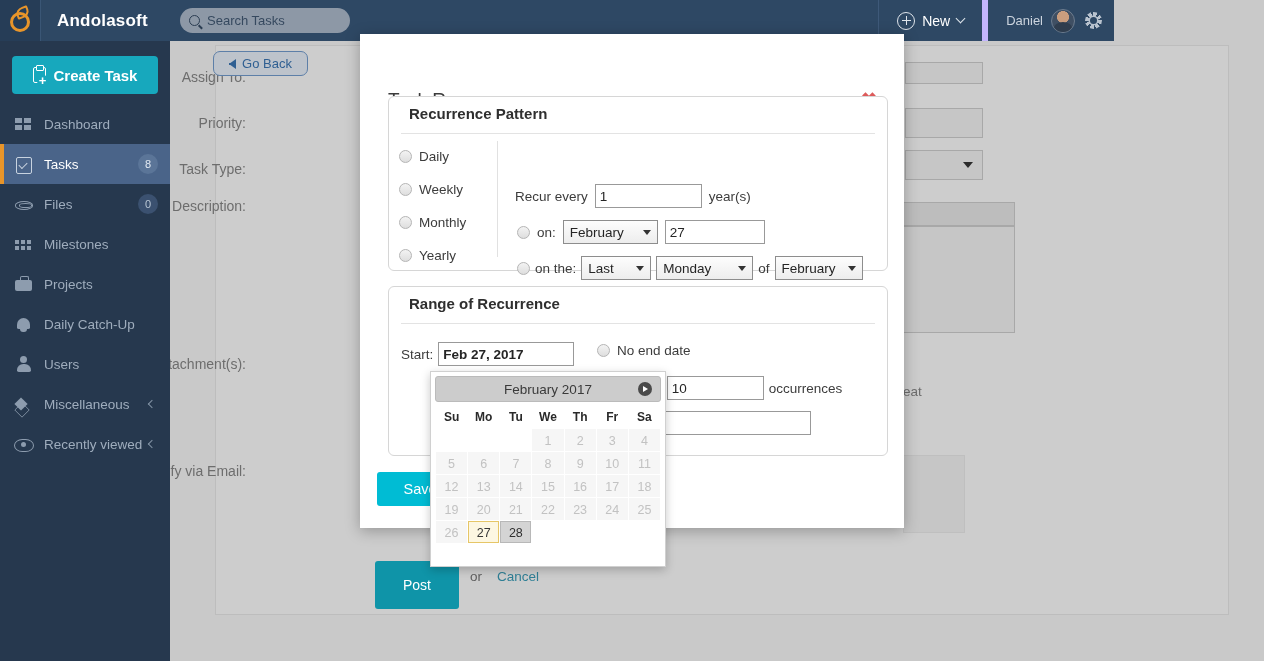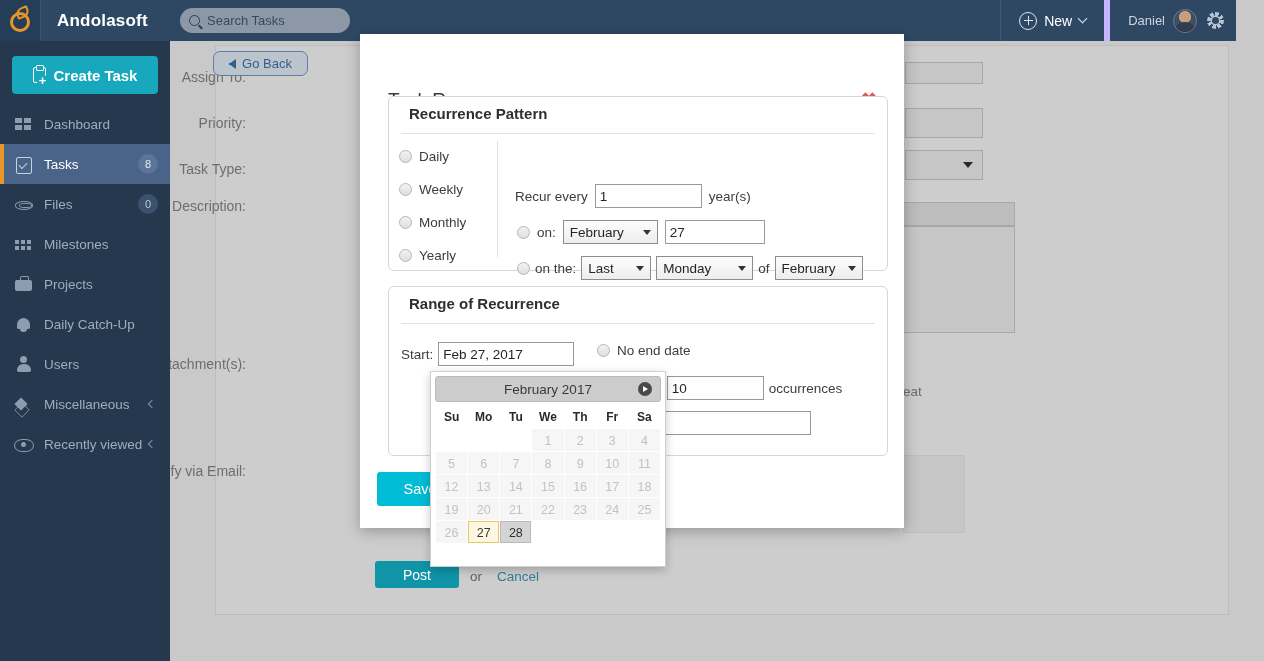--- a/index.html
+++ b/index.html
@@ -5,21 +5,21 @@
   * { box-sizing: border-box; margin: 0; padding: 0; }
   html, body {
     width: 1264px; height: 661px;
     font-family: "Liberation Sans", sans-serif;
     overflow: hidden;
     background: #c9c9c9;
   }
 
   
   .topbar {
-    position: absolute; top: 0; left: 0; width: 1236px; height: 41px;
+    position: absolute; top: 0; left: 0; width: 1114px; height: 41px;
     background: #2e4864;
     display: flex; align-items: center;
     z-index: 30;
   }
   .logo-box {
     width: 41px; height: 41px;
     background: #263d57;
     display: flex; align-items: center; justify-content: center;
     border-right: 1px solid #3a5675;
   }
@@ -314,21 +314,21 @@
     border-top: 6px solid #2b2b2b;
   }
   .bg-textarea-head {
     position: absolute; background: #bdbdbd; border: 1px solid #a8a8a8;
   }
   .repeat-txt {
     position: absolute; color: #6d6d6d; font-size: 13.5px;
   }
   .post-btn {
     position: absolute; left: 375px; top: 561px;
-    width: 84px; height: 27px; border-radius: 3px;
+    width: 84px; height: 48px; border-radius: 3px;
     background: #0f94a8; color: #ffffff; font-size: 14px;
     display: flex; align-items: center; justify-content: center;
     cursor: pointer; z-index: 6;
   }
   .or-txt {
     position: absolute; left: 470px; top: 569px;
     color: #606060; font-size: 13.5px; z-index: 6;
   }
   .cancel-link {
     position: absolute; left: 497px; top: 569px;
@@ -631,21 +631,21 @@
       </span>
     </div>
   </div>
 
   <div class="fieldset" style="left:28px; top:252px; width:500px; height:170px;">
     <div class="fs-title">Range of Recurrence</div>
     <div class="fs-sep"></div>
 
     <div class="rrow" style="left:12px; top:55px; gap:5px;">
       <span class="plain">Start:</span>
-      <input class="txtbox" style="width: 136px;" type="text" value="Feb 27, 2017">
+      <input class="txtbox" style="width: 136px; font-weight: bold;" type="text" value="Feb 27, 2017">
     </div>
 
     <div class="rrow" style="left:208px; top:56px;">
       <span class="radio"></span>
       <span class="plain">No end date</span>
     </div>
 
     <div class="rrow" style="left:269px; top:89px; gap:5px;">
       <span class="plain">:</span>
       <input class="txtbox" style="width: 97px;" type="text" value="10">

